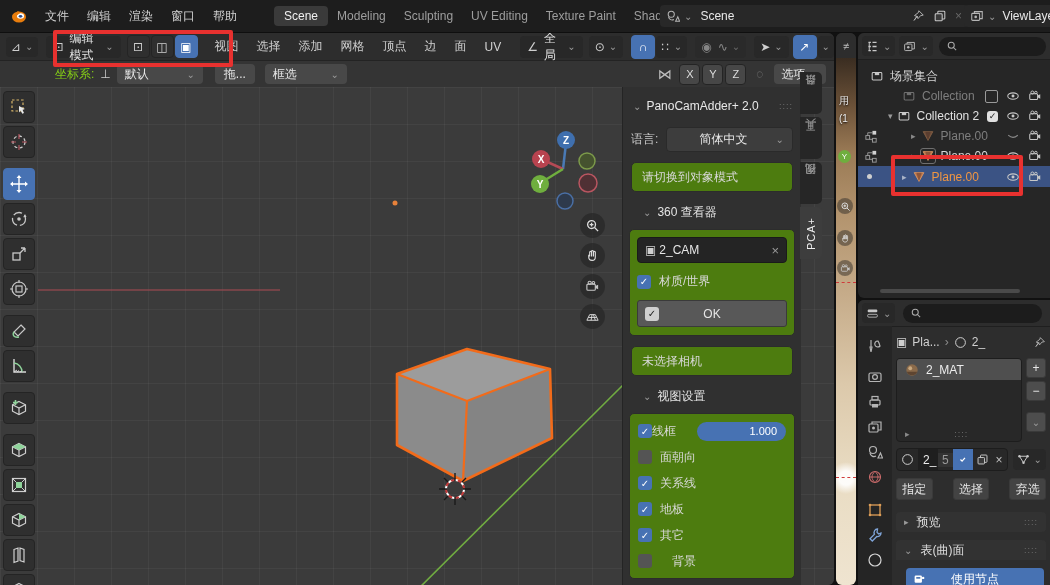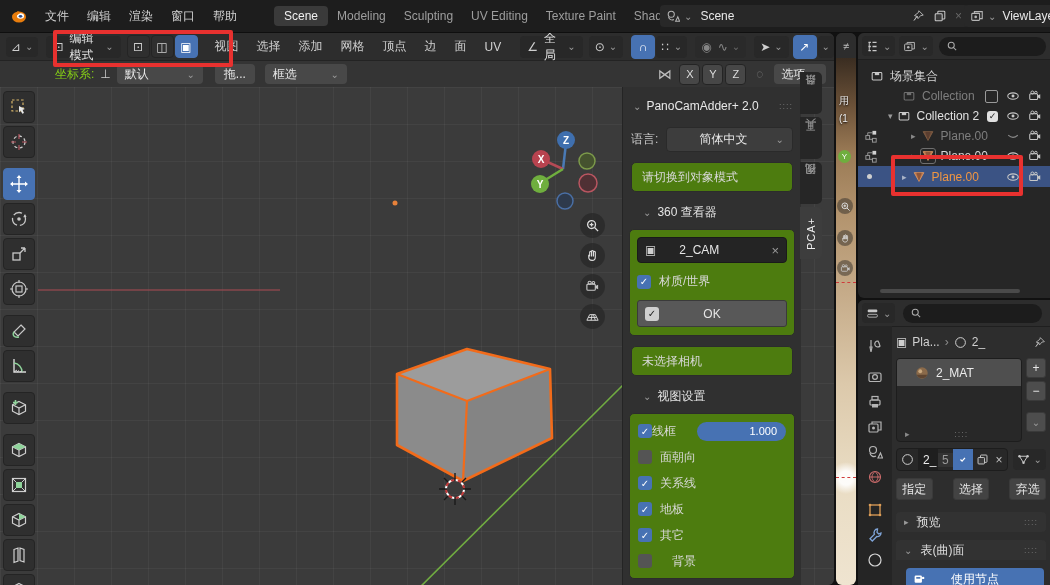--- a/index.html
+++ b/index.html
@@ -487,21 +487,21 @@
     <div class="panelbox flex" style="margin:10px 8px 0;height:28px;padding:0 10px">
       <span>请切换到对象模式</span>
     </div>
     <div class="flex" style="padding:12px 8px 4px 20px">
       <span class="chev" style="margin:0 6px 0 0">⌄</span>
       <span style="color:#e3e3e3">360 查看器</span>
     </div>
     <div class="panelbox" style="margin:4px 6px 0;padding:7px 7px 8px">
       <div class="flex" style="height:24px;background:#242424;border:1px solid #1a1a1a;border-radius:4px;padding:0 7px">
         <span class="gly">▣</span>
-        <span style="margin-left:23px;color:#e6e6e6">2_CAM</span>
+        <span style="margin-left:3px;color:#e6e6e6">2_CAM</span>
         <span style="flex:1"></span>
         <span style="color:#9a9a9a;font-size:13px">×</span>
       </div>
       <div class="flex" style="margin-top:10px">
         <span class="cb on">✓</span>
         <span style="margin-left:8px">材质/世界</span>
       </div>
       <div class="btn" style="margin-top:10px;height:25px;background:#585858;position:relative">
         <span class="cb lite" style="position:absolute;left:7px">✓</span>
         <span>OK</span>
@@ -822,21 +822,21 @@
       <span style="flex:1"></span>
       <span class="ico">
           <svg width="13" height="13">
             <use href="#i-pin"></use>
           </svg>
         </span>
     </div>
 
     <div class="flex" style="margin-top:6px;align-items:flex-start">
       <div style="flex:1;height:82px;background:#282828;border:1px solid #1d1d1d;border-radius:4px;position:relative;overflow:hidden">
-        <div class="flex" style="height:27px;background:#4f4f4f;padding:0 18px">
+        <div class="flex" style="height:21px;background:#4f4f4f;padding:0 8px">
           <span class="ico">
               <svg width="14" height="14">
                 <use href="#i-matball"></use>
               </svg>
             </span>
           <span style="margin-left:7px;color:#ececec">2_MAT</span>
         </div>
         <div class="abs flex" style="left:0;bottom:2px;width:100%;padding:0 8px;box-sizing:border-box">
           <span style="color:#8a8a8a;font-size:9px">▸</span>
           <span class="dots" style="margin:0 auto">::::</span>

